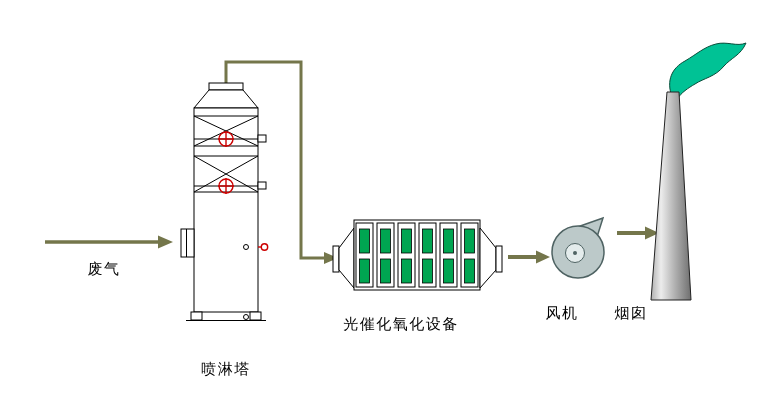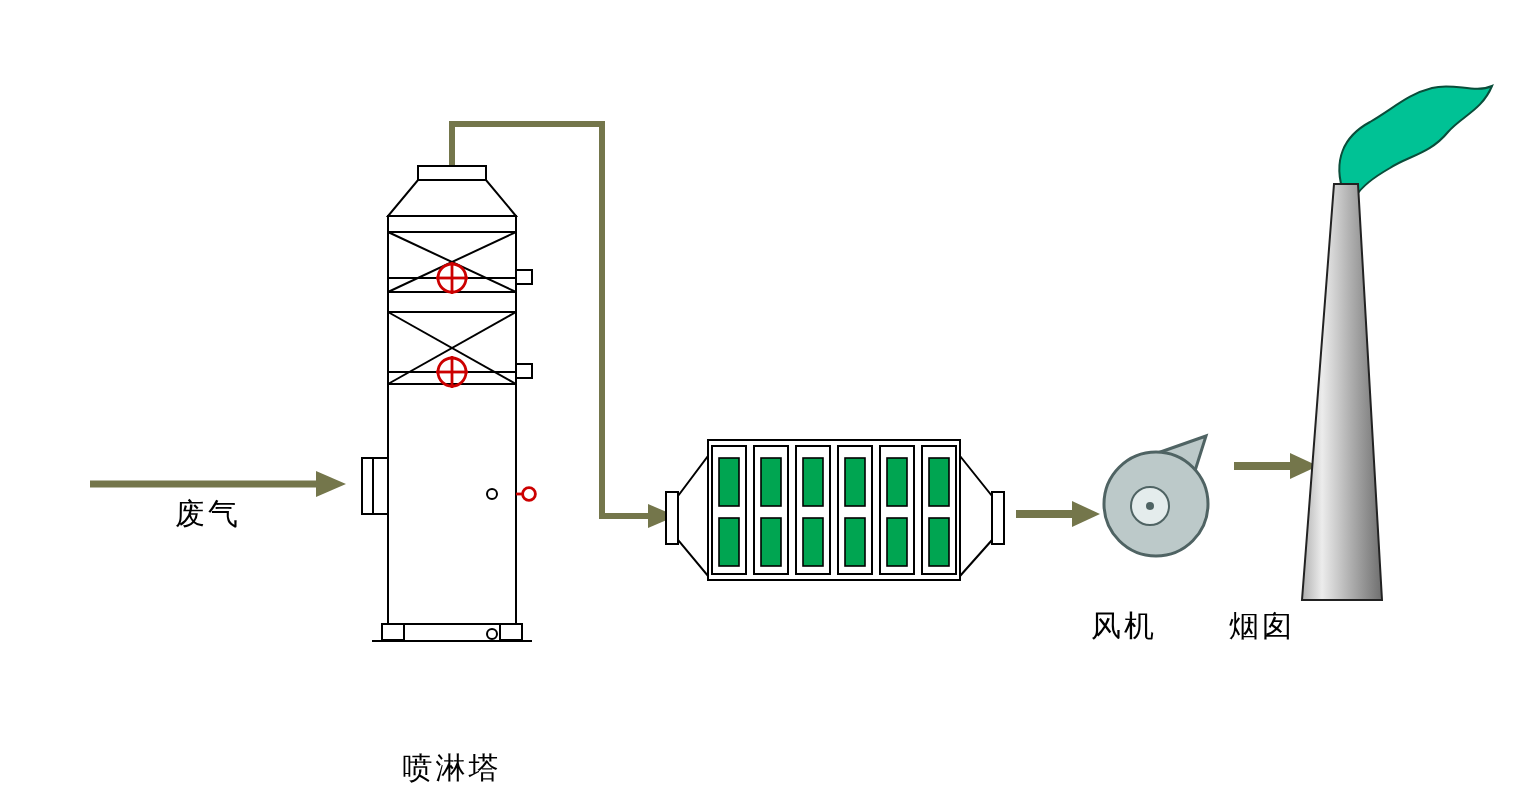--- a/index.html
+++ b/index.html
@@ -150,17 +150,18 @@
       <line class="arrow-line" stroke-width="4" x1="617" y1="233" x2="645" y2="233"></line>
       <polygon class="arrow-head" points="645,226.5 659,233 645,239.5"></polygon>
     </g>
 
     <g>
       <path class="plume" d="M672 97 C666 80 672 68 685 61 C697 54 704 47 716 44 C727 41 737 47 746 43 C741 55 731 58 724 66 C715 77 704 78 695 84 C688 88 681 93 678 98 Z"></path>
       <polygon points="651,300 667,92 679,92 691,300" fill="url(#chimGrad)" stroke="#222222" stroke-width="1"></polygon>
     </g>
   </svg>
 
-  <div class="label" style="left:104px;top:248px">废气</div>
-  <div class="label" style="left:226px;top:375px">喷淋塔</div>
+  <div class="label" style="left:104px;top:260px">废气</div>
+  <div class="label" style="left:226px;top:360px">喷淋塔</div>
+  <div class="label" style="left:401px;top:315px">光催化氧化设备</div>
   <div class="label" style="left:562px;top:304px">风机</div>
   <div class="label" style="left:631px;top:304px">烟囱</div>
 </div>
 
 </body></html>

